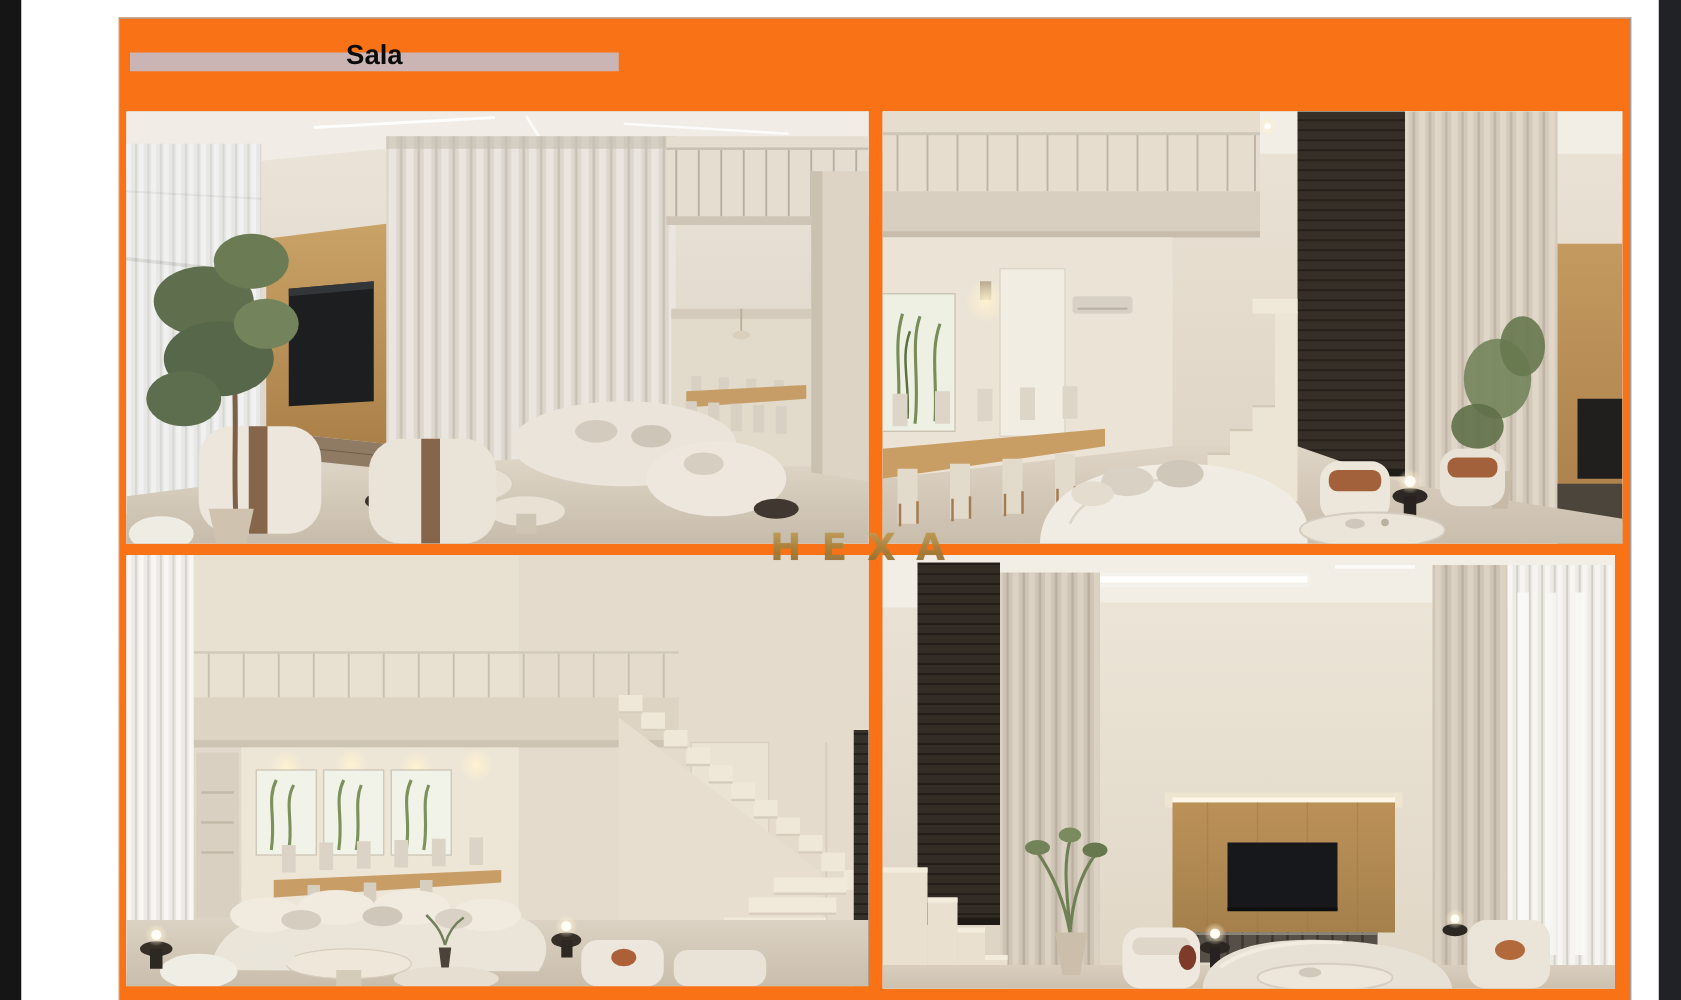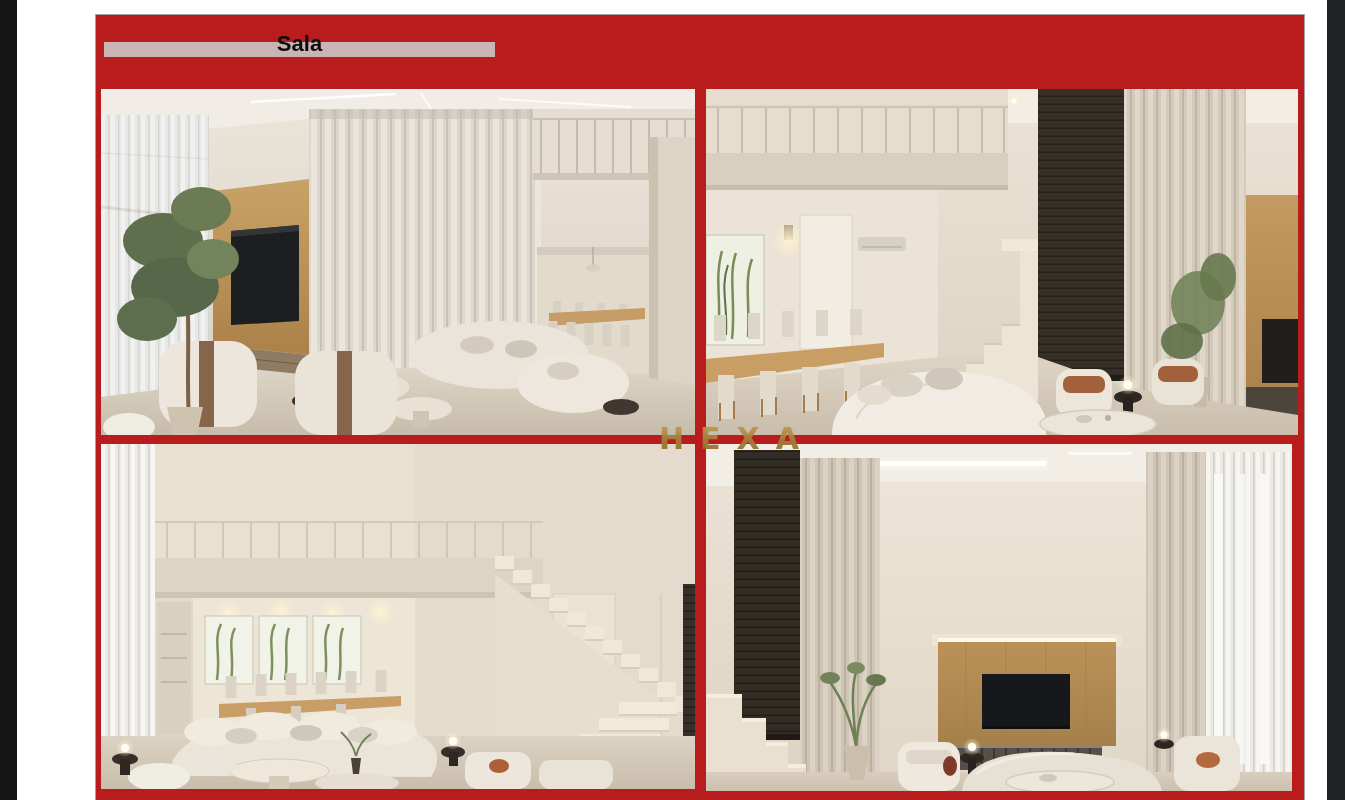--- a/index.html
+++ b/index.html
@@ -1,31 +1,31 @@
 <!DOCTYPE html>
 <html><head>
 <meta charset="utf-8">
 <style>
   html,body{margin:0;padding:0;background:#ffffff;}
   body{width:1345px;height:800px;position:relative;overflow:hidden;
        font-family:"Liberation Sans", sans-serif;}
   .edge-left{position:absolute;left:0;top:0;width:17px;height:800px;background:#151515;}
   .edge-right{position:absolute;left:1327px;top:0;width:18px;height:800px;background:#212226;}
   .page{position:absolute;left:95px;top:14px;width:1210px;height:786px;
-        background:#b91c1c;border:1px solid #a3a3a3;border-bottom:none;box-sizing:border-box;}
+        background:#f97316;border:1px solid #a3a3a3;border-bottom:none;box-sizing:border-box;}
   .title-bar{position:absolute;left:8px;top:27px;width:391px;height:15px;background:#cbb4b4;}
   .title{position:absolute;left:8px;top:17px;width:391px;margin:0;text-align:center;
          font-size:22px;line-height:24px;font-weight:700;color:#0c0c0c;z-index:3;}
   figure.photo{margin:0;position:absolute;overflow:hidden;background:#ddd4c6;}
   figure.photo svg{display:block;width:100%;height:100%;}
   .ph-tl{left:5px;top:74px;width:594px;height:346px;}
   .ph-tr{left:610px;top:74px;width:592px;height:346px;}
   .ph-bl{left:5px;top:429px;width:594px;height:345px;}
   .ph-br{left:610px;top:429px;width:586px;height:347px;}
-  .watermark{position:absolute;left:474px;top:407px;width:334px;text-align:center;z-index:5;
+  .watermark{position:absolute;left:431px;top:407px;width:334px;text-align:center;z-index:5;
              font-family:"DejaVu Sans", sans-serif;font-weight:700;font-size:30px;line-height:34px;
              letter-spacing:16px;color:#b28a45;opacity:.93;
              background:linear-gradient(180deg,#dcb467 0%,#b28a45 55%,#8a6528 100%);
              -webkit-background-clip:text;background-clip:text;-webkit-text-fill-color:transparent;
              text-shadow:0 0 1px rgba(120,90,30,.25);pointer-events:none;}
 </style>
 </head>
 <body>
 
 <div class="stage">

